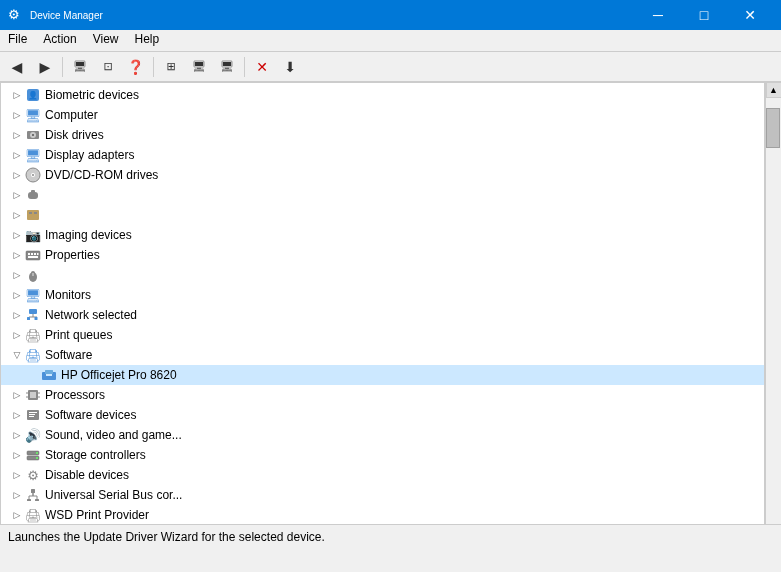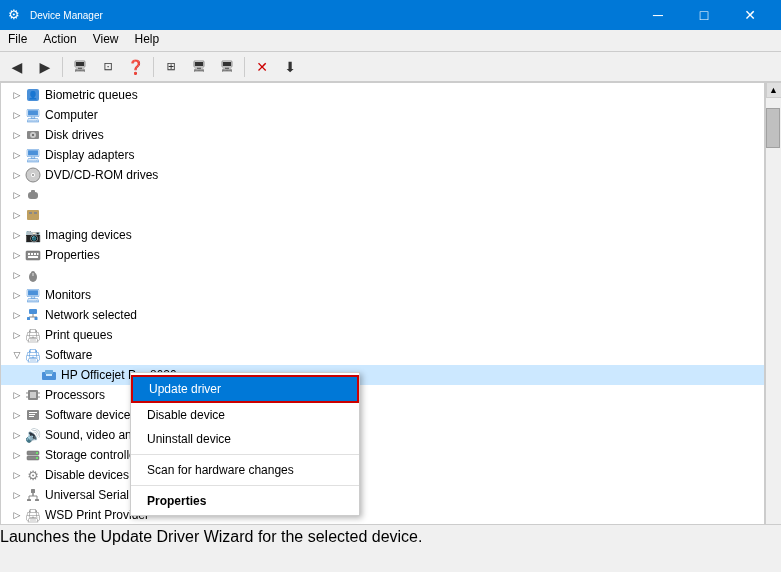--- a/index.html
+++ b/index.html
@@ -141,22 +141,22 @@
     
     .status-bar {
       position: absolute;
       bottom: 0;
       left: 0; right: 0;
       height: 24px;
       background: #f0f0f0;
       border-top: 1px solid #ccc;
       display: flex;
       align-items: center;
-      padding: 0 0;
-      font-size: 16px;
+      padding: 0 8px;
+      font-size: 12px;
     }
 
     
     .device-tree::-webkit-scrollbar { width: 16px; }
     .device-tree::-webkit-scrollbar-track { background: #f0f0f0; }
     .device-tree::-webkit-scrollbar-thumb { background: #c0c0c0; border: 1px solid #a0a0a0; }
 
     
     .icon-computer { color: #4a90d9; }
     .icon-disk { color: #888; }
@@ -224,21 +224,21 @@
   <div class="device-tree">
 
     <div class="tree-item">
       <div class="tree-expander">▷</div>
       <div class="tree-icon icon-biometric">
         <svg width="16" height="16" viewBox="0 0 16 16">
             <rect x="2" y="2" width="12" height="12" rx="2" fill="#4a90d9"></rect>
             <text x="8" y="11" text-anchor="middle" font-size="8" fill="white">👤</text>
           </svg>
       </div>
-      <span class="tree-label">Biometric queues</span>
+      <span class="tree-label">Biometric devices</span>
     </div>
 
     <div class="tree-item">
       <div class="tree-expander">▷</div>
       <div class="tree-icon icon-computer">🖥</div>
       <span class="tree-label">Computer</span>
     </div>
 
     <div class="tree-item">
       <div class="tree-expander">▷</div>
@@ -437,29 +437,20 @@
     </div>
 
     <div class="tree-item">
       <div class="tree-expander">▷</div>
       <div class="tree-icon icon-wsd">🖨</div>
       <span class="tree-label">WSD Print Provider</span>
     </div>
 
   </div>
 
-  <div class="context-menu">
-    <div class="context-menu-item highlighted">Update driver</div>
-    <div class="context-menu-item">Disable device</div>
-    <div class="context-menu-item">Uninstall device</div>
-    <div class="context-menu-sep"></div>
-    <div class="context-menu-item">Scan for hardware changes</div>
-    <div class="context-menu-sep"></div>
-    <div class="context-menu-item bold">Properties</div>
-  </div>
 
   <div style="width:16px; background:#f0f0f0; border-left:1px solid #ccc; display:flex; flex-direction:column; align-items:center;">
     <button style="width:16px;height:16px;background:#e0e0e0;border:1px solid #ccc;cursor:pointer;font-size:9px;line-height:1;padding:0;">▲</button>
     <div style="flex:1;width:100%;background:#f0f0f0;position:relative;">
       <div style="width:14px;height:40px;background:#c0c0c0;border:1px solid #a0a0a0;position:absolute;top:10px;left:0;"></div>
     </div>
     <button style="width:16px;height:16px;background:#e0e0e0;border:1px solid #ccc;cursor:pointer;font-size:9px;line-height:1;padding:0;">▼</button>
   </div>
 
   <div class="status-bar">

